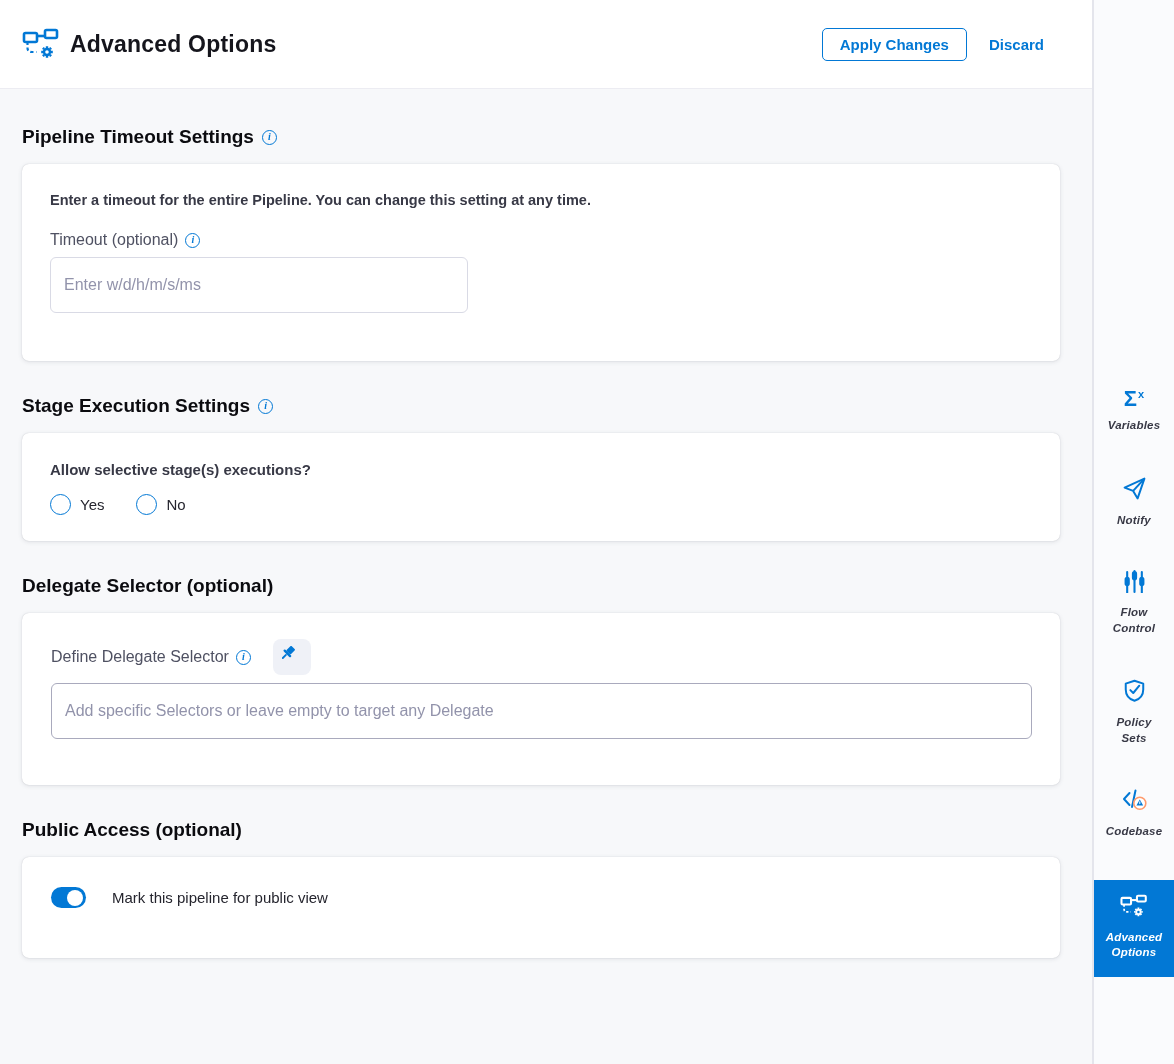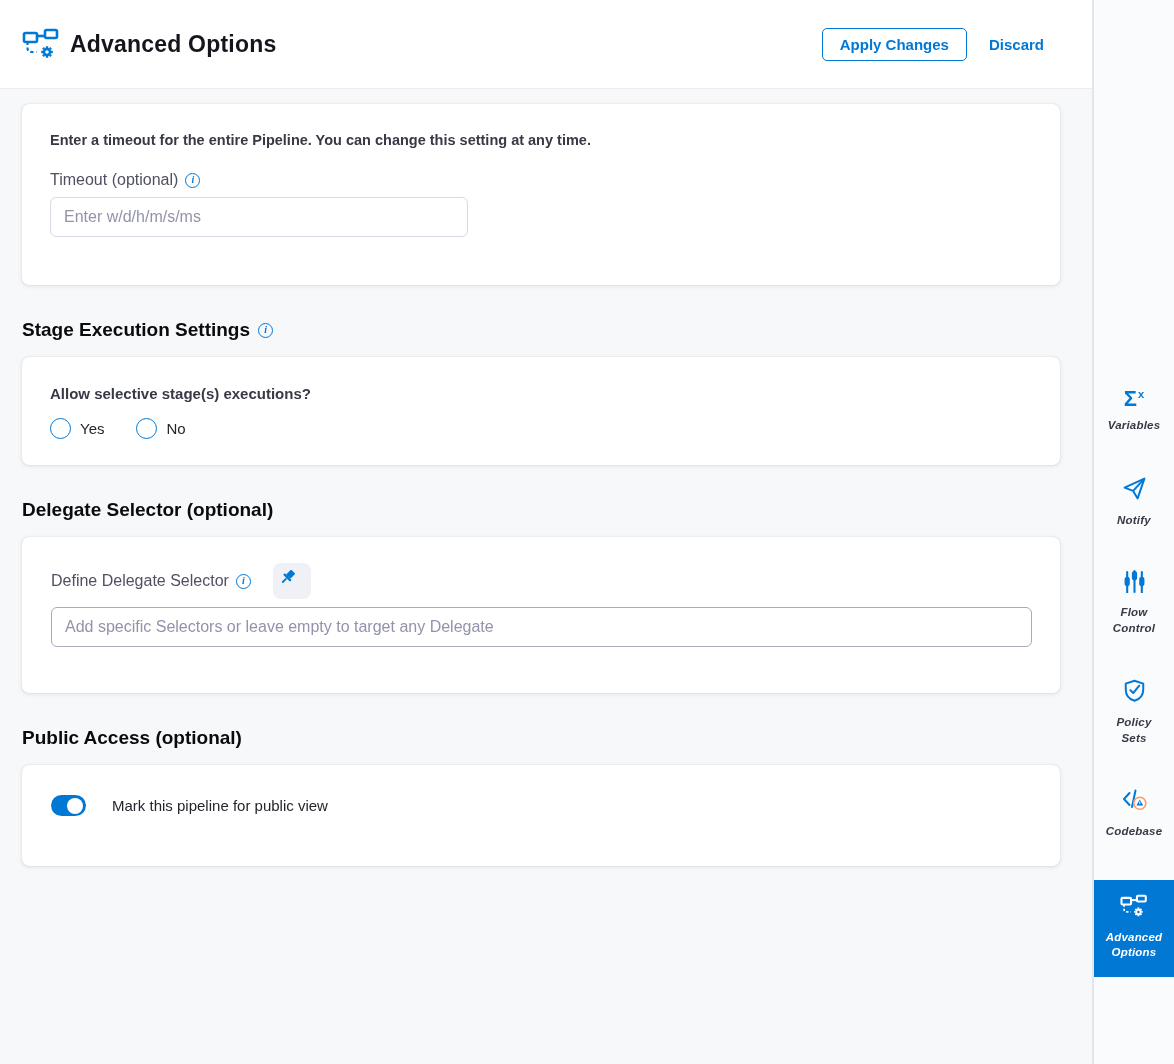--- a/index.html
+++ b/index.html
@@ -50,21 +50,21 @@
   .card.delegate-card { padding:26px 28px 46px 29px; }
   .card.public-card   { padding:30px 28px 50px 29px; }
 
   .card-desc { font-size:14.5px; font-weight:700; color:#383946; margin:0; }
 
   .field-label {
     display:flex; align-items:center; gap:7px;
     font-size:16px; color:#4f5162; margin-top:23px;
   }
   .text-input {
-    display:block; margin-top:8px; height:40px;
+    display:block; margin-top:8px; height:56px;
     border:1px solid #d9dae5; border-radius:6px;
     padding:0 13px; font-size:16px; color:#22222a;
     font-family:inherit; background:#fff; outline:none;
   }
   .text-input::placeholder { color:#9293ab; }
   .timeout-input { width:418px; }
   .delegate-input { width:100%; border-color:#a9aabd; }
 
   .question { font-size:15px; font-weight:700; color:#383946; margin:0; }
   .radio-row { display:flex; align-items:center; margin-top:16px; gap:9px; }
@@ -147,20 +147,24 @@
     </span>
     <span class="page-title">Advanced Options</span>
     <div class="header-actions">
       <button class="apply-btn">Apply Changes</button>
       <button class="discard-btn">Discard</button>
     </div>
   </div>
 
   <div class="content">
 
+    <div class="section-title first">
+      <span>Pipeline Timeout Settings</span>
+      <span class="info-icon"></span>
+    </div>
     <div class="card timeout-card">
       <p class="card-desc">Enter a timeout for the entire Pipeline. You can change this setting at any time.</p>
       <div class="field-label">
         <span>Timeout (optional)</span>
         <span class="info-icon"></span>
       </div>
       <input class="text-input timeout-input" type="text" placeholder="Enter w/d/h/m/s/ms" style="">
     </div>
 
     <div class="section-title">

